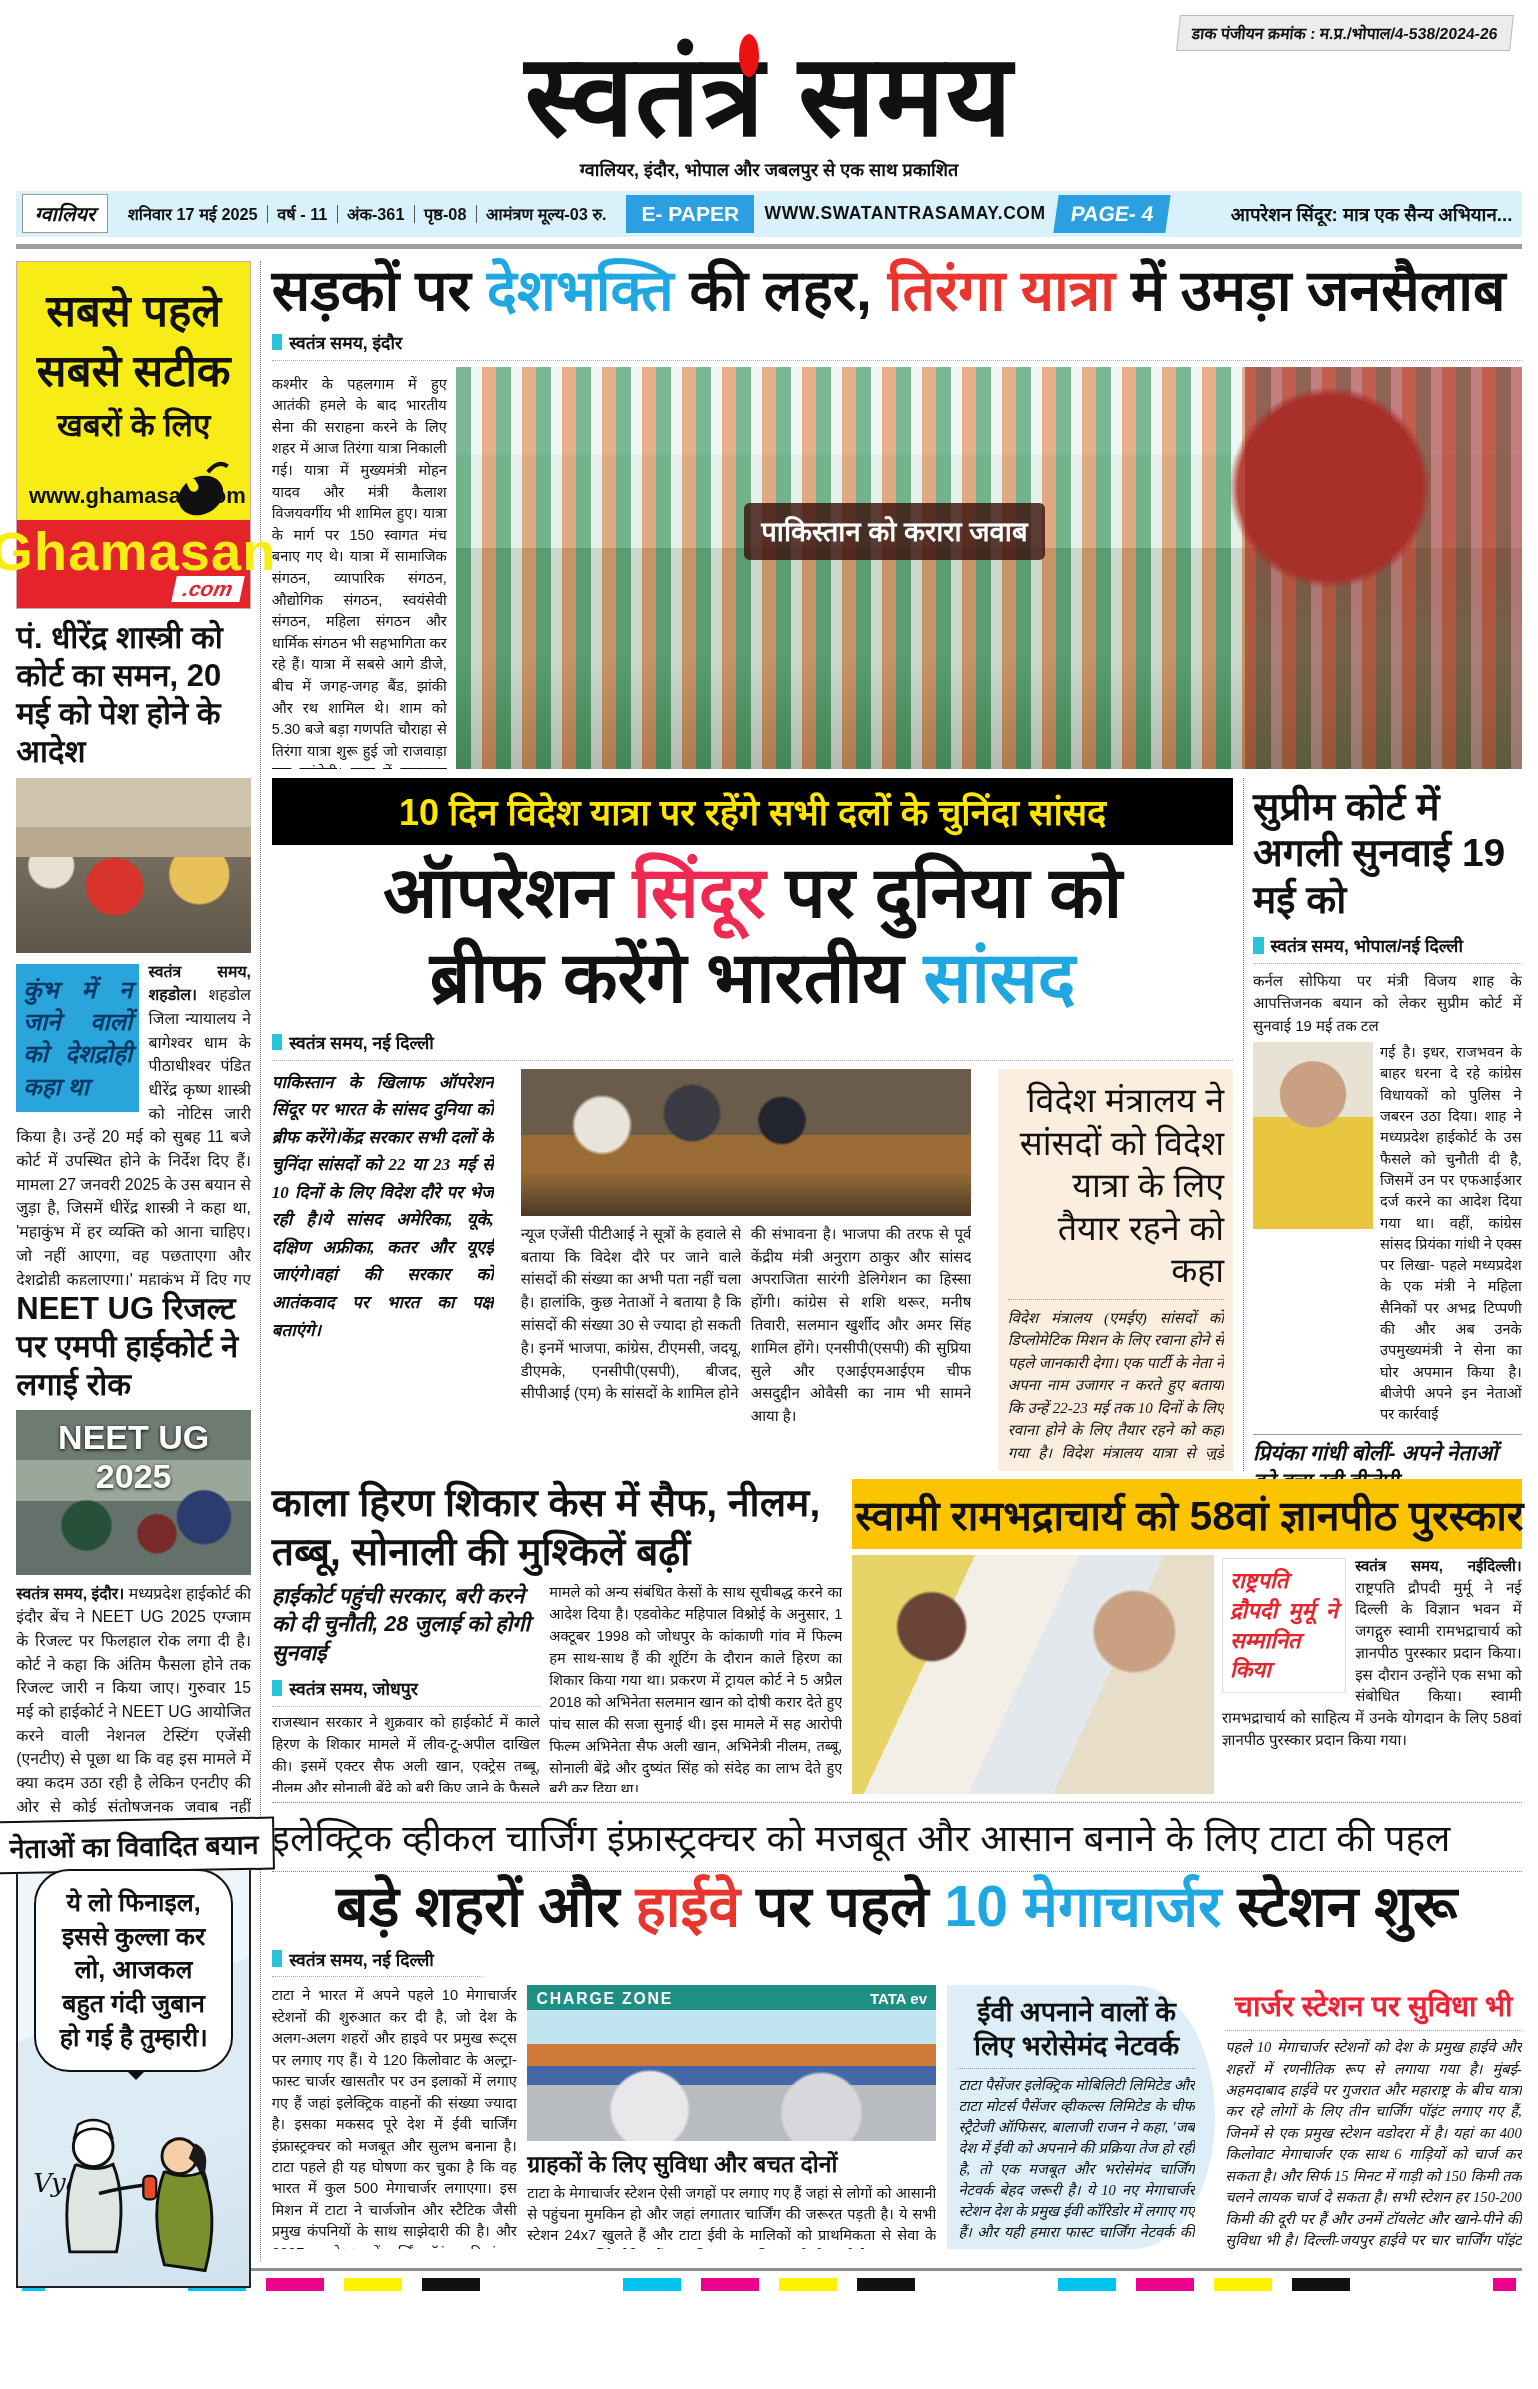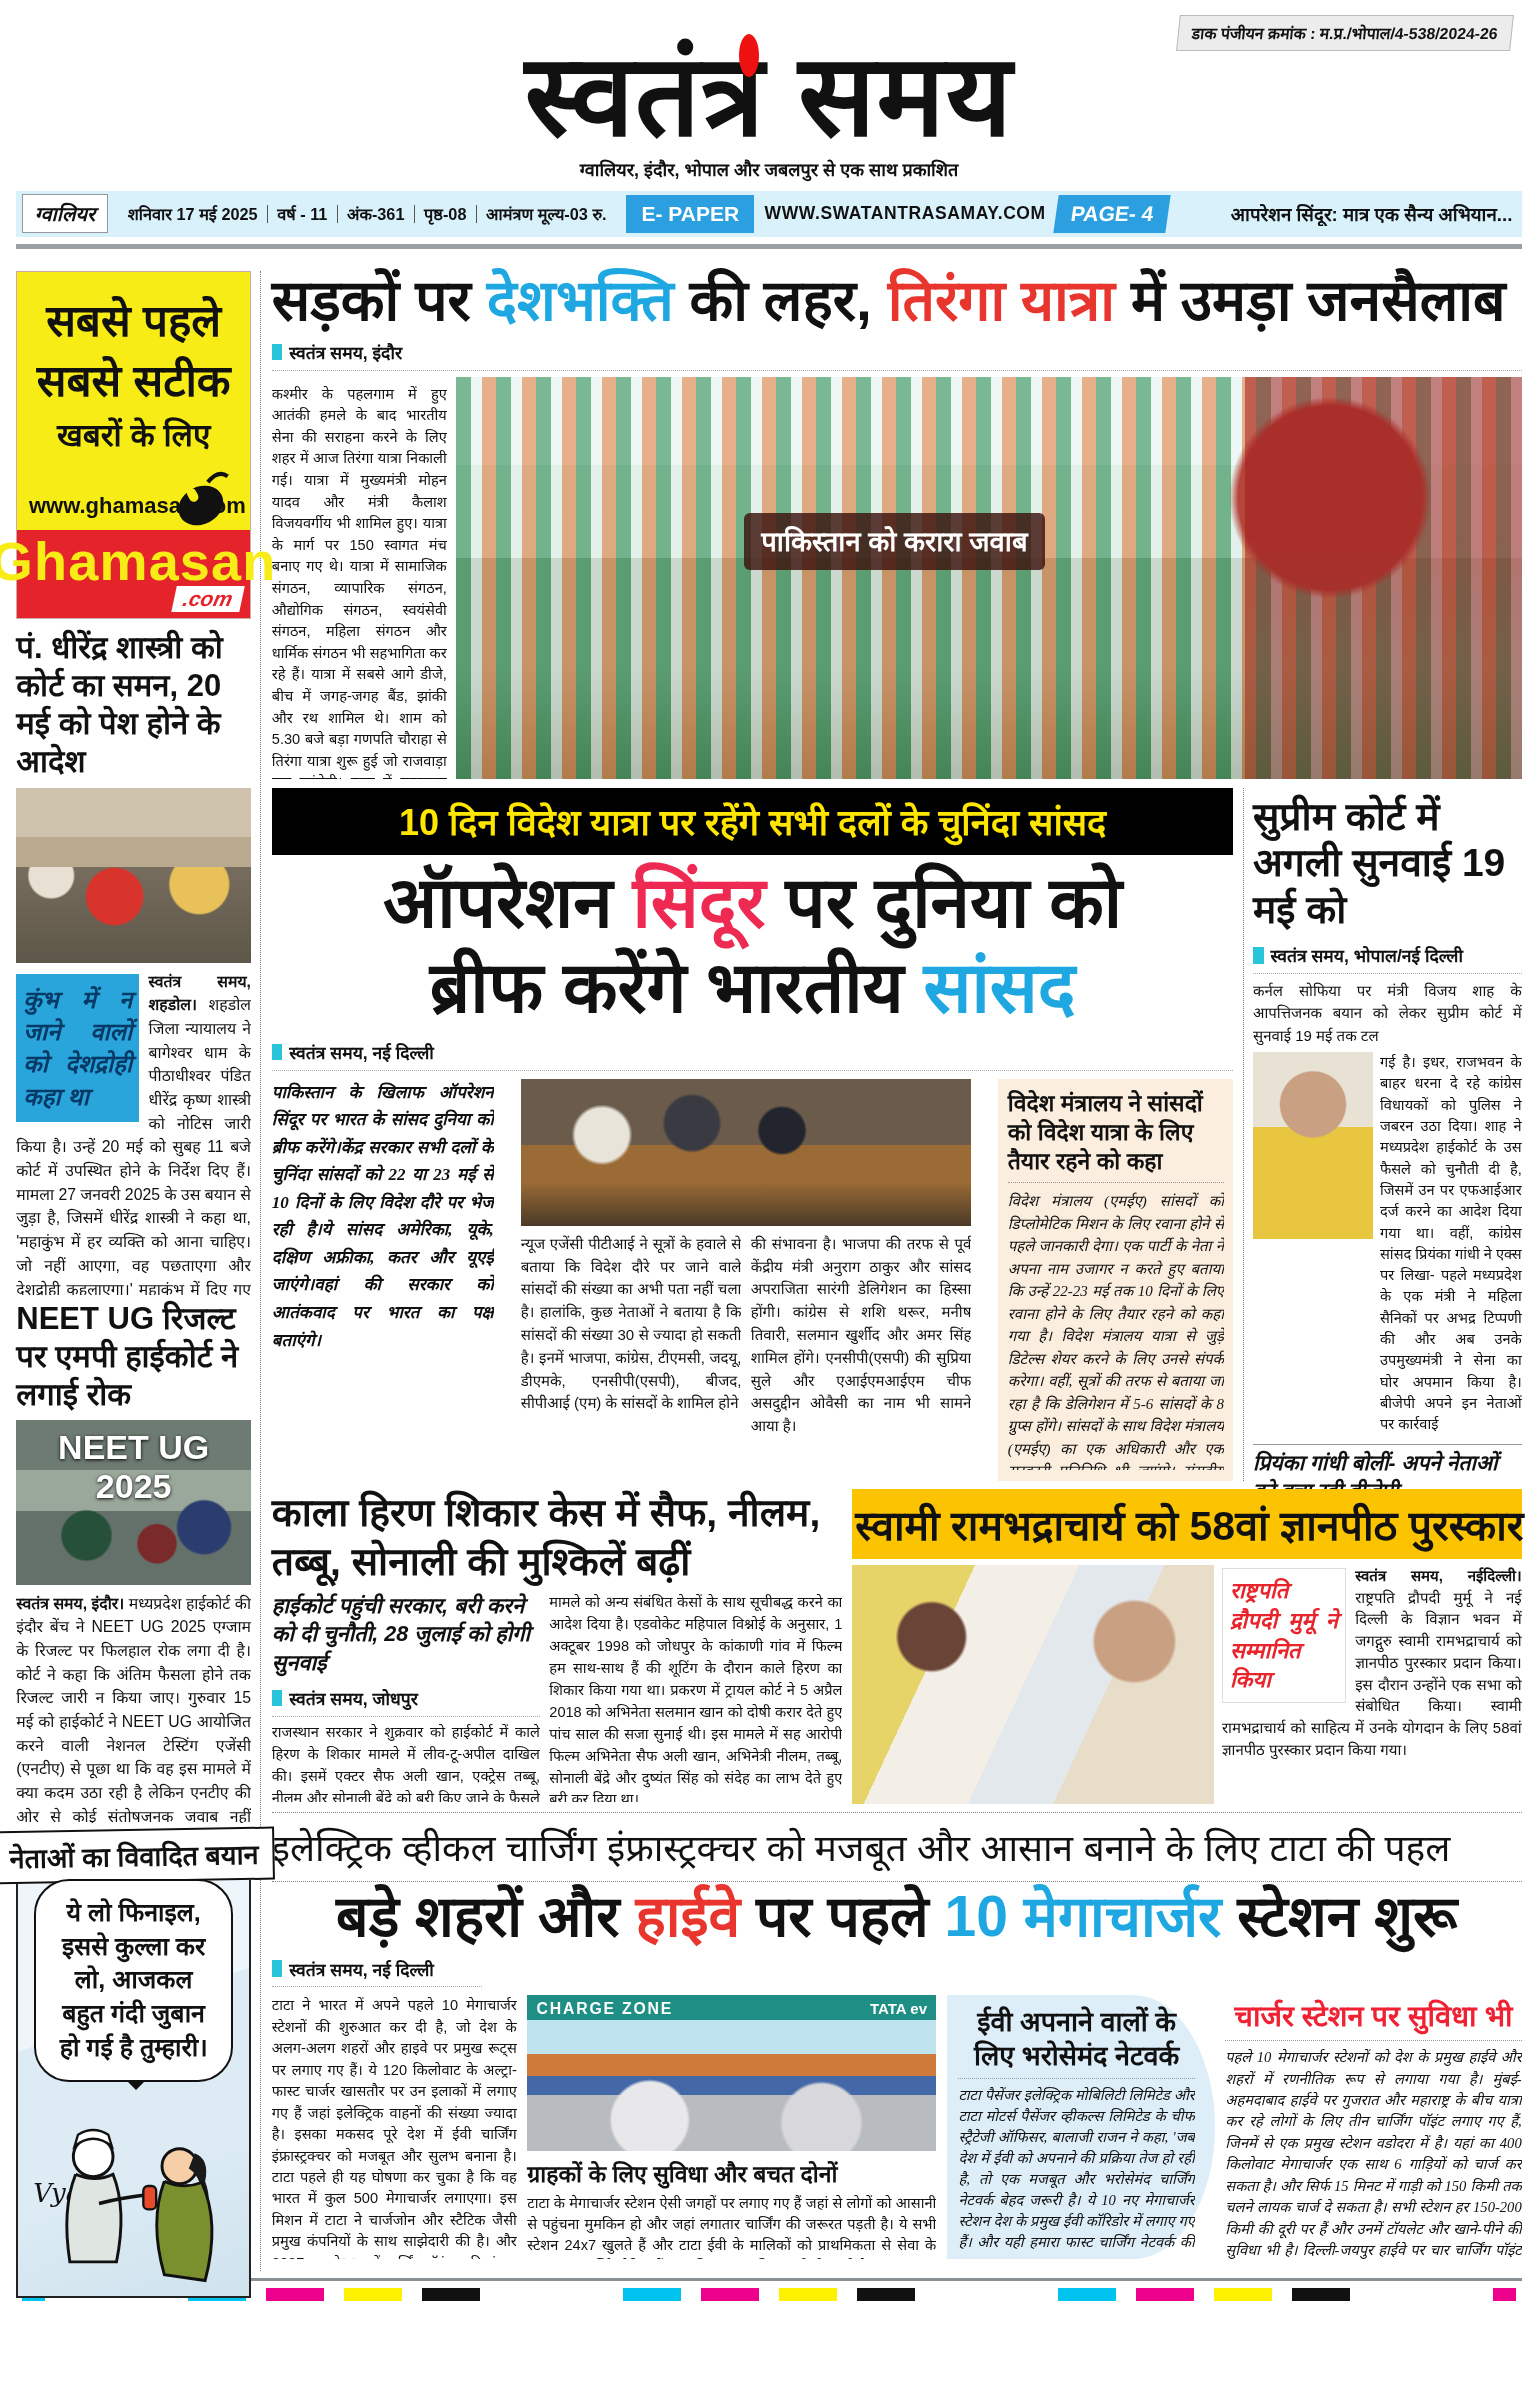--- a/index.html
+++ b/index.html
@@ -21,21 +21,21 @@
   .infobar{display:flex;align-items:center;background:var(--strip);margin-top:9.3px;height:46px;font-size:16.3px;font-weight:bold;padding:0 5.8px;gap:10.5px}
   .infobar .city{background:#fff;border:0.6px solid #999;padding:4.7px 11.7px;font-size:20px;font-style:italic}
   .infobar .meta span{padding:0 9.3px;border-right:1.2px solid #555}
   .infobar .meta span:last-child{border-right:none}
   .btn{background:#2b9fe0;color:#fff;padding:7px 15px;font-size:21px;font-weight:900}
   .btn.page4{transform:skewX(-8deg)}
   .site{font-size:17.5px;letter-spacing:0.6px}
   .ticker{font-size:18.7px;flex:1;text-align:right;padding-right:3.5px;white-space:nowrap;overflow:hidden}
   .hrule{height:5.3px;background:#9aa0a3;margin-top:7px}
   
-  .cols{display:flex;gap:10.5px;margin-top:22px;height:2000px}
+  .cols{display:flex;gap:10.5px;margin-top:12px;height:2000px}
   .leftrail{width:245px;border-right:1.8px dotted #777;padding-right:9.3px;flex:none}
   .mainzone{flex:1;min-width:0}
   
   .ad{height:348px;background:#f8ec17;border:1.2px solid #caa;display:flex;flex-direction:column;position:relative}
   .ad .l1{font-size:44px;font-weight:900;text-align:center;margin-top:17.5px}
   .ad .l2{font-size:44px;font-weight:900;text-align:center}
   .ad .l3{font-size:31.5px;font-weight:900;text-align:center;margin-top:2.3px}
   .ad .url{font-size:22px;font-weight:bold;position:absolute;left:11.7px;bottom:99px}
   .ad .mouse{position:absolute;right:13px;bottom:88px}
   .ad .band{margin-top:auto;background:#e5232b;height:88px;position:relative;display:flex;align-items:flex-start;justify-content:center}
@@ -97,21 +97,21 @@
     font-family:"Liberation Serif",serif;text-align:justify;overflow:hidden}
   .si-mid{flex:1;min-width:0;display:flex;flex-direction:column}
   .si-photo{height:147px;background:
     radial-gradient(circle at 18% 38%,#e8e4da 0 7%,transparent 8%),
     radial-gradient(circle at 38% 30%,#3a3a42 0 9%,transparent 10%),
     radial-gradient(circle at 58% 35%,#22252e 0 8%,transparent 9%),
     linear-gradient(180deg,#6b5b4a 0 45%,#9a6b35 45% 70%,#4b3a28 100%)}
   .si-cols{display:flex;gap:9.3px;flex:1;min-height:0;margin-top:7px}
   .si-cols>div{flex:1;font-size:15px;line-height:1.52;text-align:justify;overflow:hidden}
   .mea{width:235px;flex:none;background:var(--cream);padding:10.5px 9.3px;display:flex;flex-direction:column}
-  .mea h3{font-size:23px;line-height:1.25;font-weight:700;text-align:left}
+  .mea h3{font-size:34px;line-height:1.25;font-weight:400;text-align:right}
   .mea .sep{border-top:1.8px dotted #999;margin:7px 0}
   .mea .mea-body{font-size:15px;line-height:1.5;font-style:italic;font-family:"Liberation Serif",serif;text-align:justify;overflow:hidden}
   .vijay{width:279px;flex:none;border-left:1.8px dotted #777;padding-left:9.3px;display:flex;flex-direction:column}
   .vijay .vk{color:var(--pink);font-size:39px;font-weight:900;text-align:center;border-bottom:1.8px solid #444;padding-bottom:4.7px}
   .vijay h2{font-size:39px;line-height:1.2;font-weight:900;margin-top:5.8px}
   .vijay .vlead,.vijay .vtail{font-size:15px;line-height:1.5;text-align:justify}
   .vrow{display:flex;gap:7px;margin:4.7px 0}
   .vphoto{width:120px;height:187px;flex:none;background:
     radial-gradient(circle at 50% 28%,#caa083 0 22%,transparent 23%),
     linear-gradient(180deg,#e8e2d4 0 40%,#e9c63f 40% 100%)}

